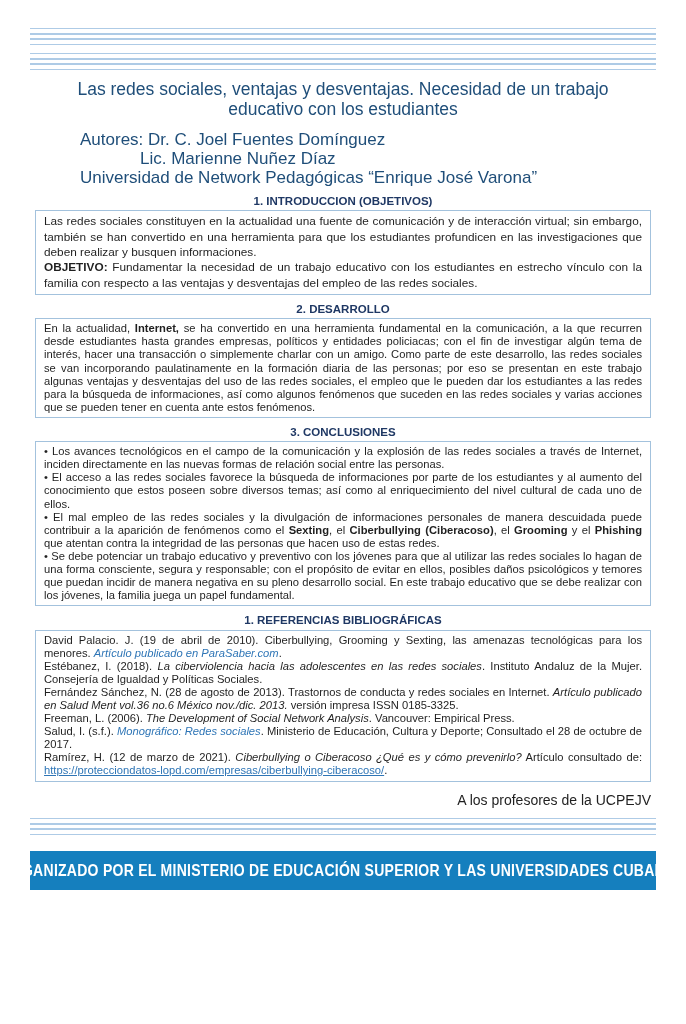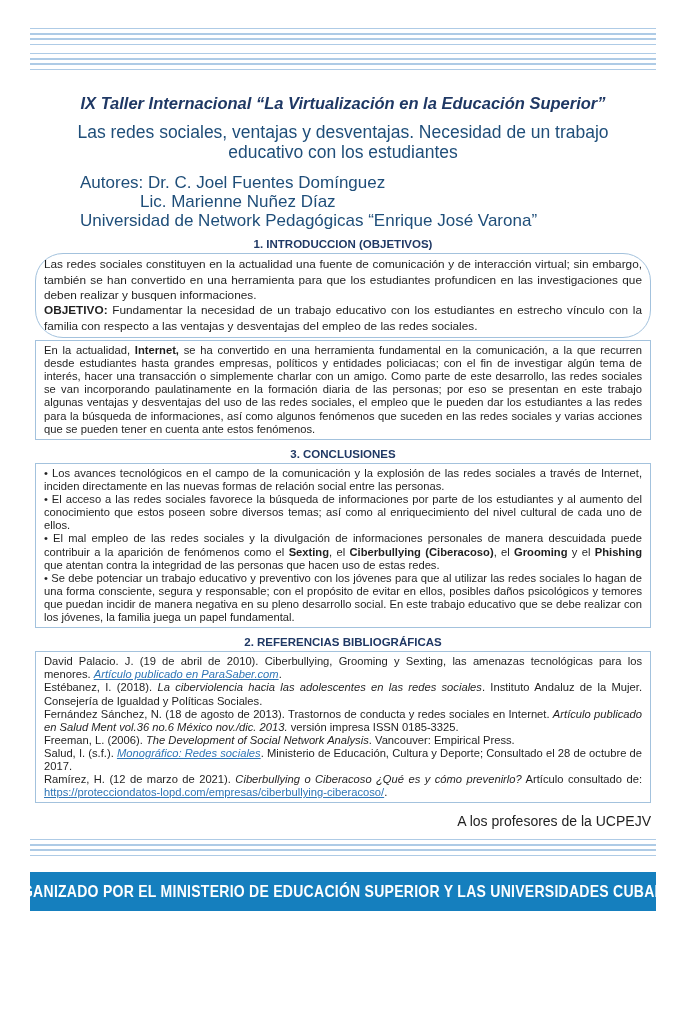--- a/index.html
+++ b/index.html
@@ -48,28 +48,28 @@
 
   .section-heading{
     margin:8px 0 2px; text-align:center;
     font-size:11.5px; line-height:1.15; font-weight:bold; color:var(--navy);
   }
   .box{
     margin:2px 35px 0; border:1px solid var(--box-border);
     padding:3px 8px; text-align:justify;
     font-size:11.2px; line-height:1.17;
   }
-  .box.roomy{font-size:11.8px; line-height:1.3;border-radius:28px;}
+  .box.roomy{font-size:11.8px; line-height:1.3;}
   .box p{margin:0;}
 
   
   .sg-b{font-weight:bold;}
   .sg-i{font-style:italic;}
   .sg-l{color:var(--link); text-decoration:underline; cursor:pointer;}
-  .sg-il{color:var(--link); text-decoration:underline; font-style:italic; cursor:pointer;}
+  .sg-il{color:var(--link); font-style:italic; cursor:pointer;}
 
   .ack{margin:8px 35px 0; text-align:right;}
   .ack-heading{font-size:11.5px; font-weight:bold; color:var(--navy);}
   .ack-text{font-size:14px; margin-top:10px; color:var(--ink);}
 
   .banner{
     margin:16px 30px 0; height:39px; background:var(--banner);
     display:flex; align-items:center; justify-content:center;
   }
   .banner-text{
@@ -80,60 +80,60 @@
 </head>
 <body>
 
 <div class="poster">
 
   <div class="rule-lines top"></div>
 
 
   <div class="rule-lines mid"></div>
 
-  <div class="workshop">IX Taller Internacional “La Virtualización en la Educación Superior”</div>
 
   <div class="paper-title">Las redes sociales, ventajas y desventajas. Necesidad de un trabajo educativo con los estudiantes</div>
 
   <div class="authors">
     <div>Autores: Dr. C. Joel Fuentes Domínguez</div>
     <div class="indent">Lic. Marienne Nuñez Díaz</div>
     <div>Universidad de Network Pedagógicas “Enrique José Varona”</div>
   </div>
 
   <div class="section">
     <h2 class="section-heading">1. INTRODUCCION (OBJETIVOS)</h2>
     <div class="box roomy">
       <p><span class="sg-p">Las redes sociales constituyen en la actualidad una fuente de comunicación y de interacción virtual; sin embargo, también se han convertido en una herramienta para que los estudiantes profundicen en las investigaciones que deben realizar y busquen informaciones.</span></p>
       <p><span class="sg-b">OBJETIVO:</span><span class="sg-p"> Fundamentar la necesidad de un trabajo educativo con los estudiantes en estrecho vínculo con la familia con respecto a las ventajas y desventajas del empleo de las redes sociales.</span></p>
     </div>
   </div>
 
   <div class="section">
+    <h2 class="section-heading">2. DESARROLLO</h2>
     <div class="box">
       <p><span class="sg-p">En la actualidad, </span><span class="sg-b">Internet,</span><span class="sg-p"> se ha convertido en una herramienta fundamental en la comunicación, a la que recurren desde estudiantes hasta grandes empresas, políticos y entidades policiacas; con el fin de investigar algún tema de interés, hacer una transacción o simplemente charlar con un amigo. Como parte de este desarrollo, las redes sociales se van incorporando paulatinamente en la formación diaria de las personas; por eso se presentan en este trabajo algunas ventajas y desventajas del uso de las redes sociales, el empleo que le pueden dar los estudiantes a las redes para la búsqueda de informaciones, así como algunos fenómenos que suceden en las redes sociales y varias acciones que se pueden tener en cuenta ante estos fenómenos.</span></p>
     </div>
   </div>
 
   <div class="section">
     <h2 class="section-heading">3. CONCLUSIONES</h2>
     <div class="box">
       <p><span class="sg-p">• Los avances tecnológicos en el campo de la comunicación y la explosión de las redes sociales a través de Internet, inciden directamente en las nuevas formas de relación social entre las personas.</span></p>
       <p><span class="sg-p">• El acceso a las redes sociales favorece la búsqueda de informaciones por parte de los estudiantes y al aumento del conocimiento que estos poseen sobre diversos temas; así como al enriquecimiento del nivel cultural de cada uno de ellos.</span></p>
       <p><span class="sg-p">• El mal empleo de las redes sociales y la divulgación de informaciones personales de manera descuidada puede contribuir a la aparición de fenómenos como el </span><span class="sg-b">Sexting</span><span class="sg-p">, el </span><span class="sg-b">Ciberbullying (Ciberacoso)</span><span class="sg-p">, el </span><span class="sg-b">Grooming</span><span class="sg-p"> y el </span><span class="sg-b">Phishing</span><span class="sg-p"> que atentan contra la integridad de las personas que hacen uso de estas redes.</span></p>
       <p><span class="sg-p">• Se debe potenciar un trabajo educativo y preventivo con los jóvenes para que al utilizar las redes sociales lo hagan de una forma consciente, segura y responsable; con el propósito de evitar en ellos, posibles daños psicológicos y temores que puedan incidir de manera negativa en su pleno desarrollo social. En este trabajo educativo que se debe realizar con los jóvenes, la familia juega un papel fundamental.</span></p>
     </div>
   </div>
 
   <div class="section">
-    <h2 class="section-heading">2. REFERENCIAS BIBLIOGRÁFICAS</h2>
+    <h2 class="section-heading">1. REFERENCIAS BIBLIOGRÁFICAS</h2>
     <div class="box">
       <p><span class="sg-p">David Palacio. J. (19 de abril de 2010). Ciberbullying, Grooming y Sexting, las amenazas tecnológicas para los menores. </span><span class="sg-il">Artículo publicado en ParaSaber.com</span><span class="sg-p">.</span></p>
       <p><span class="sg-p">Estébanez, I. (2018). </span><span class="sg-i">La ciberviolencia hacia las adolescentes en las redes sociales</span><span class="sg-p">. Instituto Andaluz de la Mujer. Consejería de Igualdad y Políticas Sociales.</span></p>
-      <p><span class="sg-p">Fernández Sánchez, N. (18 de agosto de 2013). Trastornos de conducta y redes sociales en Internet. </span><span class="sg-i">Artículo publicado en Salud Ment vol.36 no.6 México nov./dic. 2013.</span><span class="sg-p"> versión impresa ISSN 0185-3325.</span></p>
+      <p><span class="sg-p">Fernández Sánchez, N. (28 de agosto de 2013). Trastornos de conducta y redes sociales en Internet. </span><span class="sg-i">Artículo publicado en Salud Ment vol.36 no.6 México nov./dic. 2013.</span><span class="sg-p"> versión impresa ISSN 0185-3325.</span></p>
       <p><span class="sg-p">Freeman, L. (2006). </span><span class="sg-i">The Development of Social Network Analysis</span><span class="sg-p">. Vancouver: Empirical Press.</span></p>
       <p><span class="sg-p">Salud, I. (s.f.). </span><span class="sg-il">Monográfico: Redes sociales</span><span class="sg-p">. Ministerio de Educación, Cultura y Deporte; Consultado el 28 de octubre de 2017.</span></p>
       <p><span class="sg-p">Ramírez, H. (12 de marzo de 2021). </span><span class="sg-i">Ciberbullying o Ciberacoso ¿Qué es y cómo prevenirlo?</span><span class="sg-p"> Artículo consultado de: </span><span class="sg-l">https://protecciondatos-lopd.com/empresas/ciberbullying-ciberacoso/</span><span class="sg-p">.</span></p>
     </div>
   </div>
 
   <div class="ack">
     <div class="ack-text">A los profesores de la UCPEJV</div>
   </div>
 

